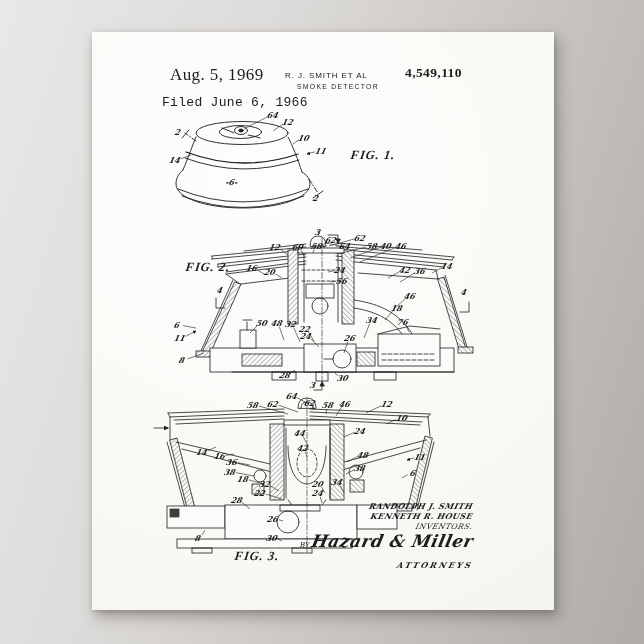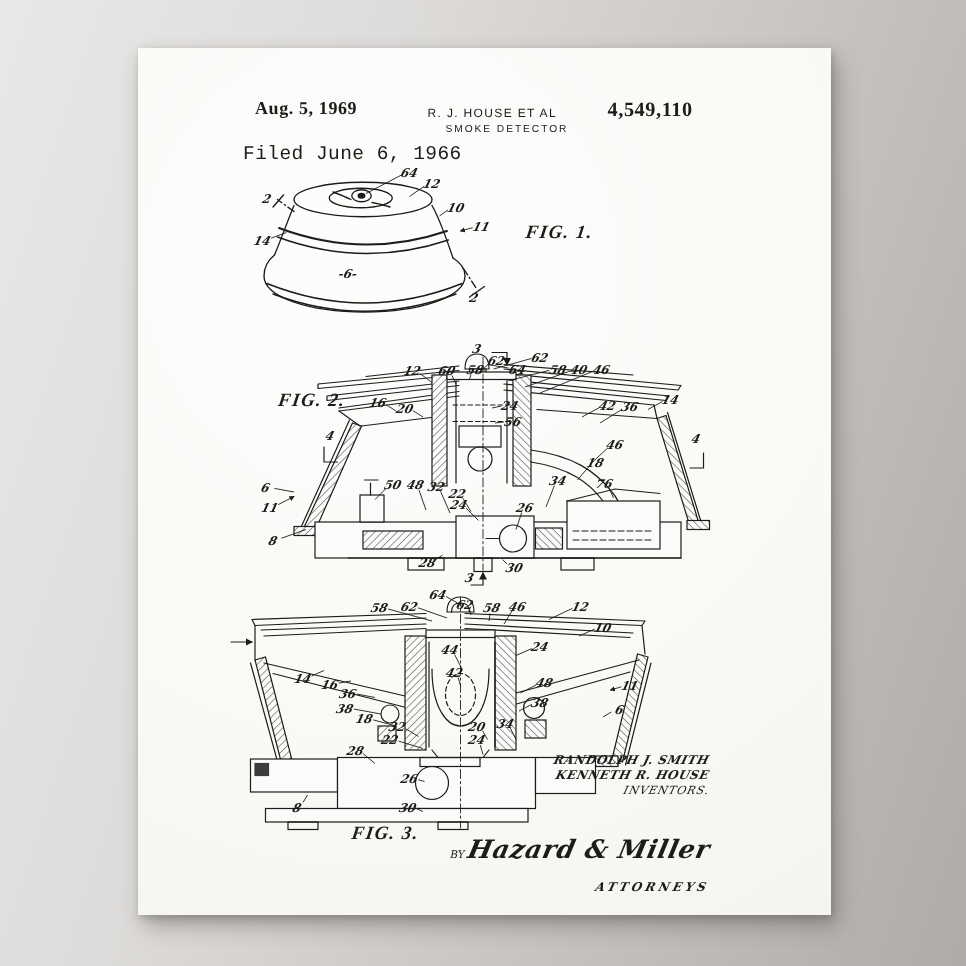--- a/index.html
+++ b/index.html
@@ -3,51 +3,51 @@
 <meta charset="utf-8">
 <style>
   html,body{margin:0;padding:0;width:644px;height:644px;overflow:hidden;}
   body{background:linear-gradient(108deg,#e9e8e6 0%,#dedcda 32%,#c6c3c0 66%,#aeABA8 100%);
        font-family:"Liberation Serif",serif;}
   .poster{position:absolute;left:92px;top:32px;width:462px;height:578px;
           background:radial-gradient(circle at 35% 25%, #fdfdfc 0%, #f9f9f6 60%, #f4f4f1 100%);
           box-shadow:4px 7px 14px rgba(90,87,84,.45), 1px 2px 5px rgba(90,87,84,.35);}
   .poster *{color:#1d1c1a;}
   .hdr{position:absolute;white-space:nowrap;}
-  .date{left:78px;top:33px;font-size:12px;font-weight:bold;letter-spacing:.4px;}
+  .date{left:78px;top:33px;font-size:17px;font-weight:normal;letter-spacing:.4px;}
   .invline{left:193px;top:39px;font-size:8px;letter-spacing:.9px;font-family:"Liberation Sans",sans-serif;}
   .doctitle{left:205px;top:51px;font-size:6.8px;letter-spacing:1.3px;font-family:"Liberation Sans",sans-serif;}
   .patnum{left:313px;top:33px;font-size:13.5px;font-weight:bold;letter-spacing:.4px;}
   .filed{left:70px;top:63px;font-size:13px;letter-spacing:.3px;font-family:Liberation Mono, monospace;}
   .drawing{position:absolute;left:0;top:0;width:462px;height:578px;}
   .labels{position:absolute;left:0;top:0;width:462px;height:578px;pointer-events:none;}
   .ref-num{position:absolute;transform:translate(-50%,-50%) skewX(-14deg);
            font:italic 8px "DejaVu Serif",serif;font-weight:bold;white-space:nowrap;}
   .fig-caption{position:absolute;transform:translate(-50%,-50%) skewX(-8deg);
            font:italic bold 12.5px "Liberation Serif",serif;letter-spacing:1px;white-space:nowrap;}
   .sig{position:absolute;right:81px;top:469px;text-align:right;}
   .sig .name{font:italic 8px "DejaVu Serif",serif;font-weight:bold;letter-spacing:.4px;
              transform:skewX(-14deg);transform-origin:right;white-space:nowrap;}
   .sig .invtag{font:italic 7.5px "DejaVu Serif",serif;letter-spacing:.6px;transform:skewX(-14deg);
              transform-origin:right;margin-top:1px;}
-  .sigrow{display:flex;justify-content:flex-end;align-items:baseline;margin-top:26px;}
+  .sigrow{display:flex;justify-content:flex-end;align-items:baseline;margin-top:0;}
   .by{font:italic 7px "DejaVu Serif",serif;margin-right:2px;}
   .script{font:italic bold 17px "DejaVu Serif",serif;transform:skewX(-12deg);
           transform-origin:right;letter-spacing:.5px;white-space:nowrap;}
   .atty{font:italic bold 8px "DejaVu Serif",serif;letter-spacing:2.2px;margin-top:9px;
         transform:skewX(-14deg);transform-origin:right;}
 </style>
 </head>
 <body>
 
 <div class="scene">
   <div class="poster">
 
     <span class="hdr date">Aug. 5, 1969</span>
-    <span class="hdr invline">R. J. HOUSE  ET AL</span>
+    <span class="hdr invline">R. J. SMITH  ET AL</span>
     <span class="hdr doctitle">SMOKE DETECTOR</span>
     <span class="hdr patnum">4,549,110</span>
     <span class="hdr filed">Filed June 6, 1966</span>
 
     <svg class="drawing" viewBox="0 0 462 578">
       <defs>
         <pattern id="hL" patternUnits="userSpaceOnUse" width="3.5" height="3.5" patternTransform="rotate(45)">
           <rect width="3.5" height="3.5" fill="#fbfbf9"></rect>
           <line x1="0" y1="0" x2="0" y2="3.5" stroke="#1d1c1a" stroke-width="0.6"></line>
         </pattern>

